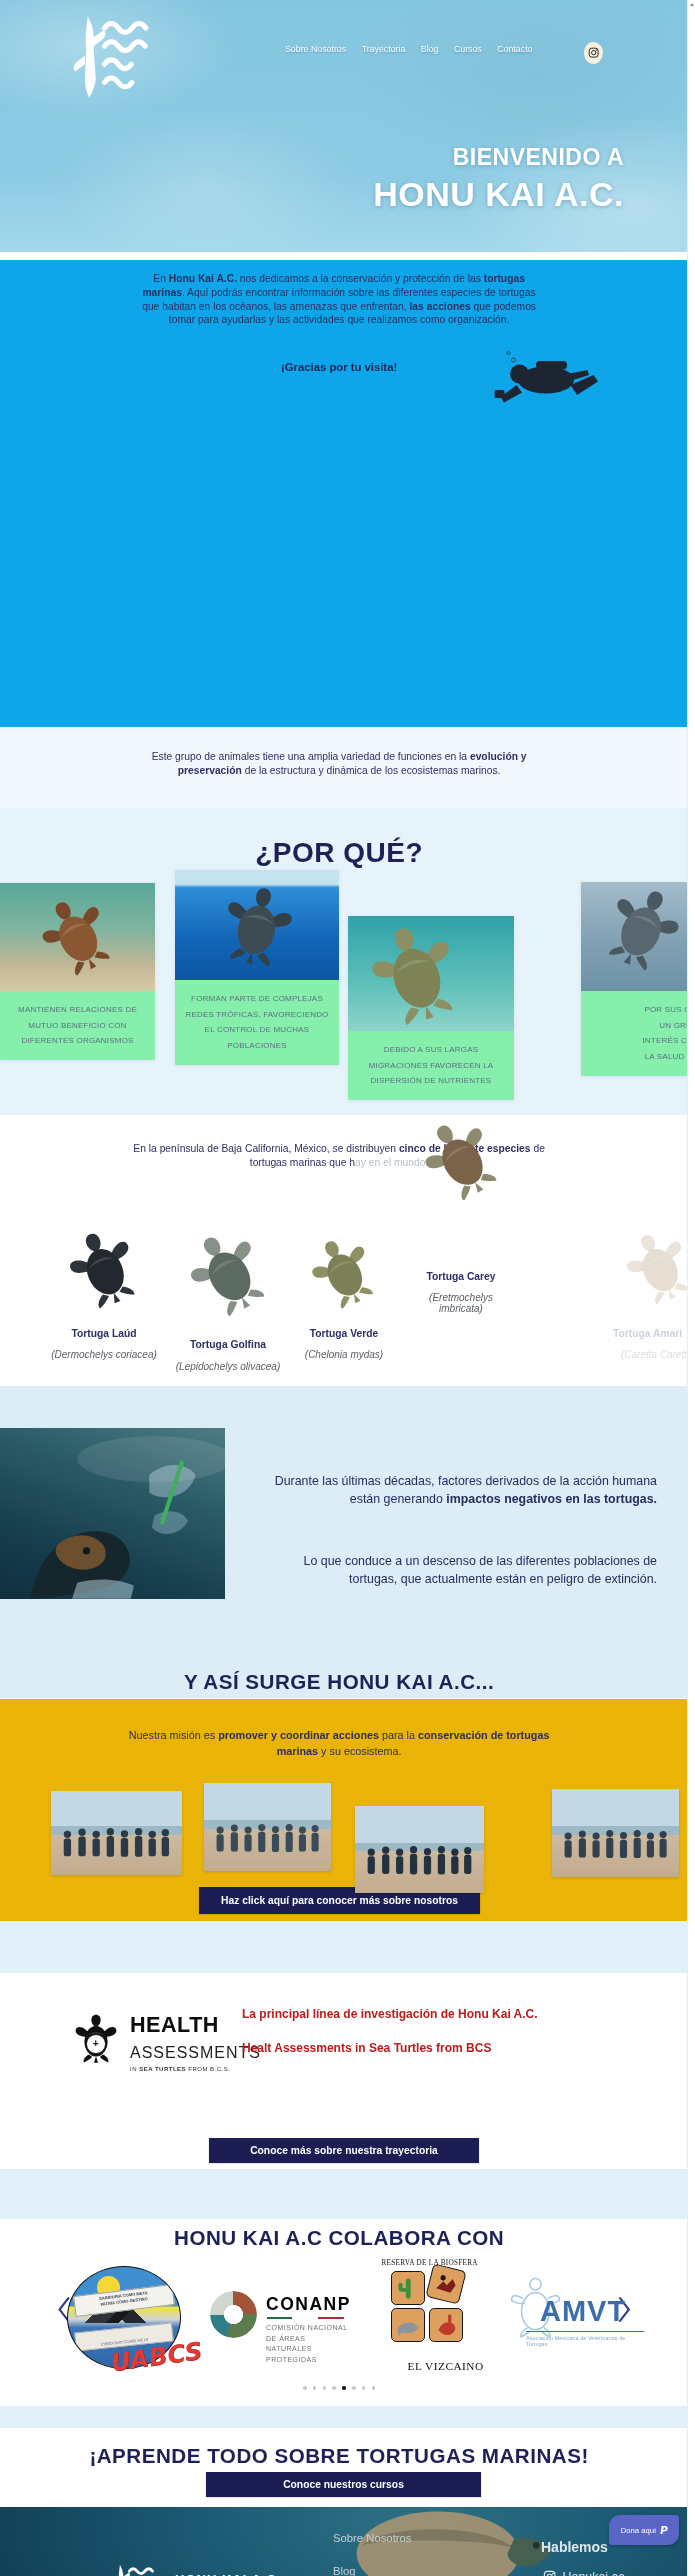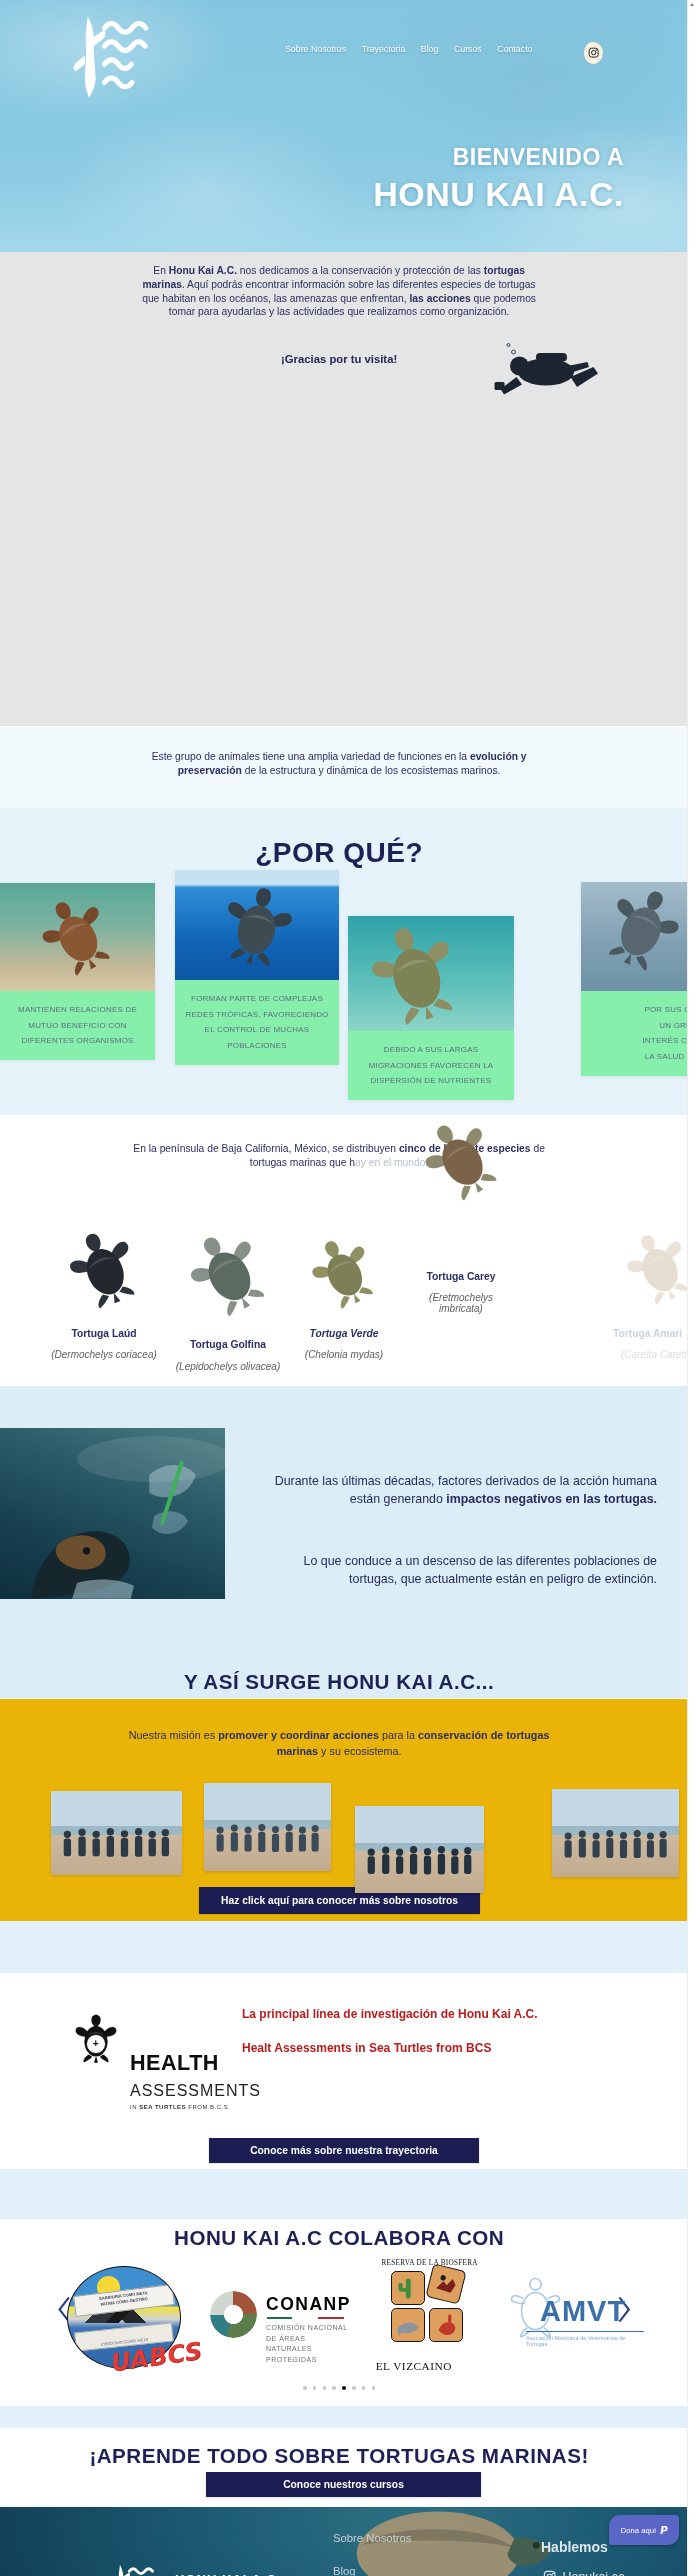--- a/index.html
+++ b/index.html
@@ -26,21 +26,21 @@
   #topnav .nav-item{color:#fff;font-size:8.8px;text-shadow:0 0.5px 1.5px rgba(60,110,140,.55);cursor:pointer;white-space:nowrap;}
   .ig-blob{position:absolute;left:584px;top:42px;width:18.5px;height:21.6px;background:#f6f0dd;
            border-radius:46% 54% 52% 48%/50% 46% 54% 50%;display:flex;align-items:center;justify-content:center;cursor:pointer;}
   .ig-blob svg{width:11.3px;height:11.3px;color:#16222e;}
   .hero-title{position:absolute;right:63px;top:144px;text-align:right;color:#fff;font-weight:800;
               text-shadow:0 1px 4.1px rgba(90,145,170,.65);}
   .hero-title .t1{font-size:23px;letter-spacing:0.5px;}
   .hero-title .t2{font-size:34px;letter-spacing:0.5px;margin-top:4.1px;}
 
   
-  #intro{top:252px;height:474px;background:#e5e5e5;}
+  #intro{top:260px;height:474px;background:#0ea5e9;}
   .intro-p{position:absolute;top:12.4px;width:407px;font-size:10.3px;line-height:1.33;color:#2b2f63;}
   .thanks{position:absolute;top:101px;font-size:11.3px;font-weight:800;color:#23275a;}
   .diver{position:absolute;left:482px;top:80px;width:123px;height:75px;}
 
   
   #funciones{top:727px;height:81px;background:#f2f9fd;}
   .func-p{position:absolute;top:23px;width:397px;font-size:10.3px;line-height:1.35;color:#2b2f63;}
 
   
   #porque{top:808px;height:308px;background:#e7f3fa;}
@@ -82,21 +82,21 @@
   .strip{background:#e2f0f9;}
   #strip1{top:1921px;height:52px;}
   #strip2{top:2169px;height:50px;}
   #strip3{top:2406px;height:22px;}
 
   
   #health{top:1973px;height:196px;background:#fff;}
   .ha-turtle{position:absolute;left:69px;top:40px;width:54px;height:54px;--shell:#101010;--limb:#101010;}
   .ha-badge{position:absolute;left:86px;top:61px;width:17.5px;height:17.5px;border-radius:50%;background:#fff;border:1.5px solid #101010;display:flex;align-items:center;justify-content:center;font-weight:900;color:#101010;font-size:10.3px;}
   .ha-text{position:absolute;left:130px;top:41px;color:#0d0d0d;}
-  .ha-l1{font-size:21.6px;font-weight:900;letter-spacing:0.5px;line-height:1;margin-top:38px;}
+  .ha-l1{font-size:21.6px;font-weight:900;letter-spacing:0.5px;line-height:1;}
   .ha-l2{font-size:16px;letter-spacing:1px;margin-top:8px;color:#222;}
   .ha-l3{font-size:6px;letter-spacing:0.5px;margin-top:4.1px;color:#333;}
   .h-line{position:absolute;left:242px;font-size:12px;font-weight:800;color:#b91c1c;}
   #hl1{top:34px;} #hl2{top:68px;}
   #tray-btn{left:209px;top:165px;width:270px;height:25px;}
 
   
   #colabora{top:2219px;height:187px;background:#fff;}
   .colab-title{position:absolute;top:7.2px;font-size:20.6px;font-weight:800;color:#1d2156;letter-spacing:0.5px;}
   .car-arrow{position:absolute;top:77px;width:13.4px;height:27px;color:#2c3a8c;cursor:pointer;}
@@ -129,21 +129,21 @@
   .conanp-txt{position:absolute;left:56px;top:3.1px;}
   .conanp-name{font-size:17.5px;font-weight:800;color:#000000;letter-spacing:1.5px;}
   .conanp-flag{width:77px;height:2.1px;margin:2.1px 0 4.1px 1px;background:linear-gradient(90deg,#1f6e43 0 33%,#fff 33% 66%,#b02a30 66% 100%);}
   .conanp-sub{font-size:7px;color:#6d7276;letter-spacing:0.5px;line-height:1.5;}
 
   
   .viz-top{position:absolute;left:-11.3px;top:0;width:108px;text-align:center;font-family:"Liberation Serif","DejaVu Serif",serif;
      font-size:7.2px;color:#111;letter-spacing:0.3px;}
   .tile{position:absolute;width:32px;height:32px;background:#dda05e;border:1.5px solid #141414;border-radius:5.2px;}
   .tile svg{width:100%;height:100%;}
-  .viz-bottom{position:absolute;left:-11.3px;top:101px;width:108px;text-align:left;font-family:"Liberation Serif","DejaVu Serif",serif;
+  .viz-bottom{position:absolute;left:-11.3px;top:101px;width:108px;text-align:right;font-family:"Liberation Serif","DejaVu Serif",serif;
      font-size:11.3px;color:#111;letter-spacing:0.5px;}
 
   
   .amvt-turtle{position:absolute;left:0;top:-6.2px;width:77px;height:67px;color:#a6c8e6;}
   .amvt-name{position:absolute;left:43px;top:13.4px;font-size:29px;font-weight:800;color:#3c6ea9;letter-spacing:1px;}
   .amvt-line{position:absolute;left:29px;top:49px;width:118px;height:1px;background:#3c6ea9;}
   .amvt-sub{position:absolute;left:29px;top:53px;font-size:5.4px;color:#85abce;letter-spacing:0.1px;}
 
   
   #aprende{top:2428px;height:79px;background:#fff;}
@@ -358,21 +358,21 @@
 
     <svg class="sp-img" style="left:173px;top:115px;width:111px;height:89px;--shell:#5c6b62;--limb:#879187;transform:rotate(-30deg);" viewBox="0 0 215 172" width="111" height="89">
         <use href="#turtle-top"></use>
       </svg>
     <div class="sp-name" style="left:156px;top:224px;">Tortuga Golfina</div>
     <div class="sp-sci" style="left:156px;top:246px;">(Lepidochelys olivacea)</div>
 
     <svg class="sp-img" style="left:293px;top:121px;width:102px;height:75px;--shell:#7d7f56;--limb:#8f9164;transform:rotate(-26deg);" viewBox="0 0 198 146" width="102" height="75">
         <use href="#turtle-top"></use>
       </svg>
-    <div class="sp-name" style="left:272px;top:213px;font-style:italic;">Tortuga Verde</div>
+    <div class="sp-name" style="left:272px;top:213px;">Tortuga Verde</div>
     <div class="sp-sci" style="left:272px;top:234px;">(Chelonia mydas)</div>
 
     <svg class="sp-img" style="left:408px;top:2.6px;width:107px;height:85px;--shell:#7a6348;--limb:#8d8a70;transform:rotate(-32deg);" viewBox="0 0 207 165" width="107" height="85">
         <use href="#turtle-top"></use>
       </svg>
     <div class="sp-name" style="left:389px;top:156px;">Tortuga Carey</div>
     <div class="sp-sci pre" style="left:389px;top:177px;">(Eretmochelys
 imbricata)</div>
 
     <div class="faded">

